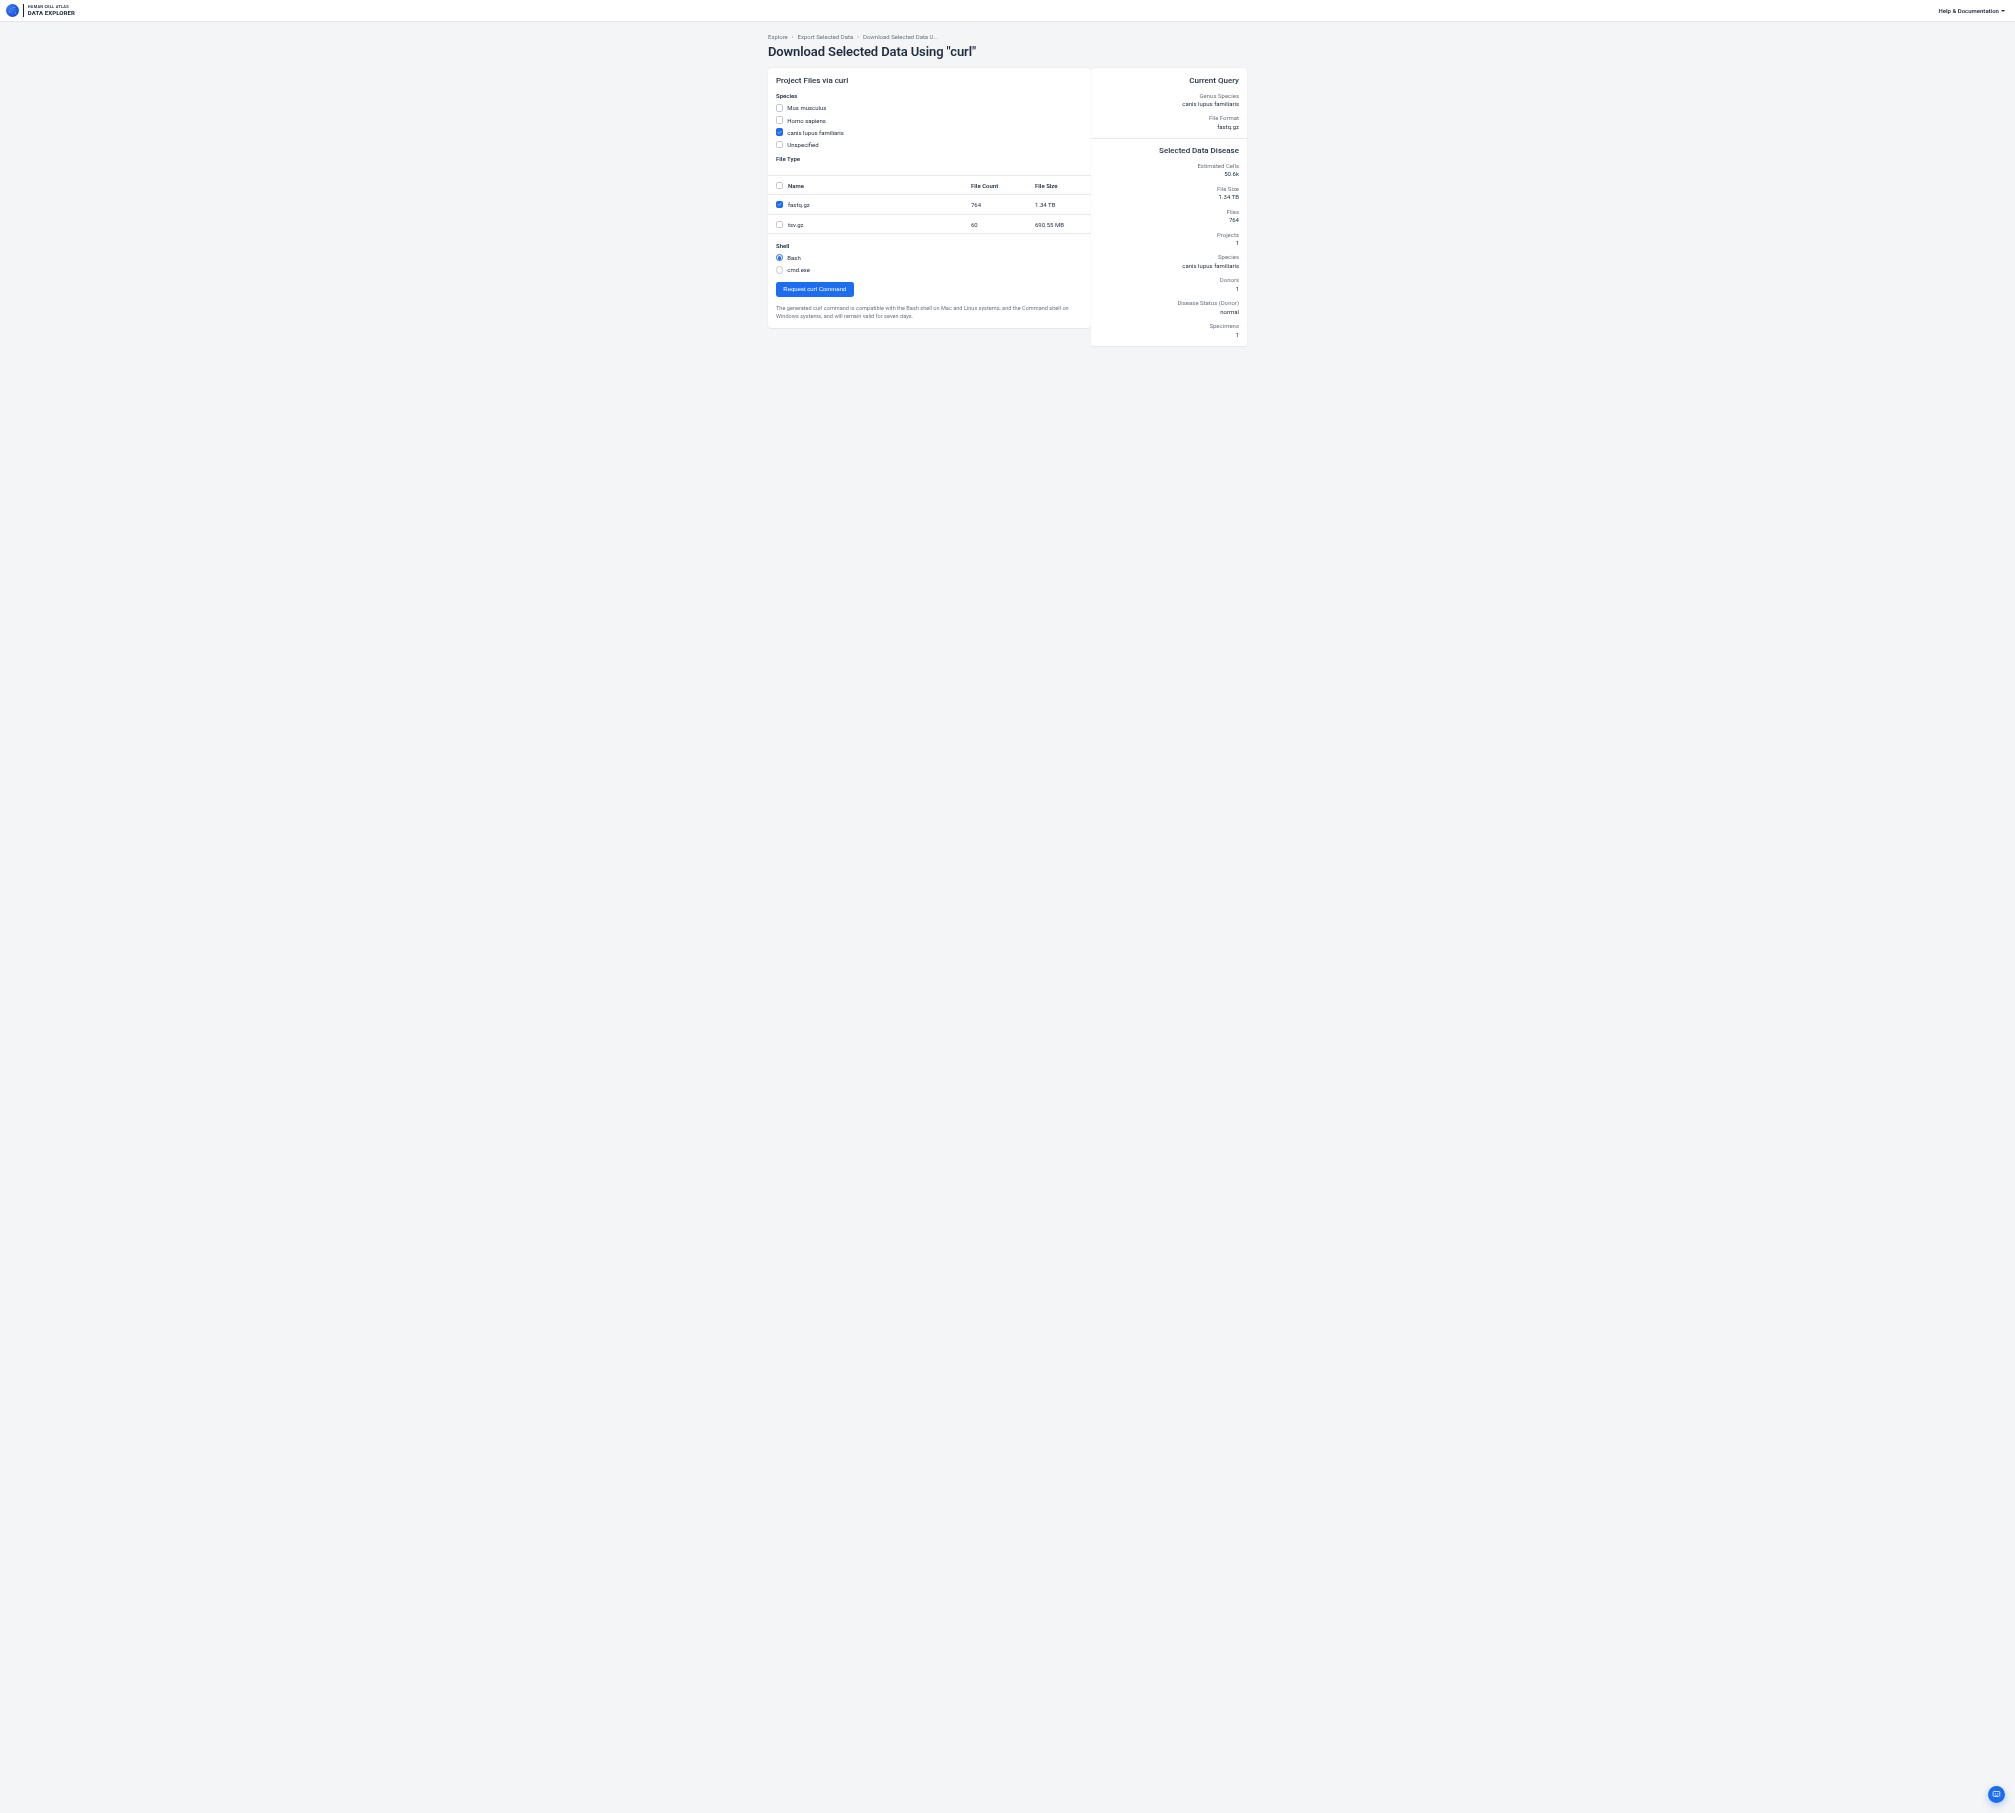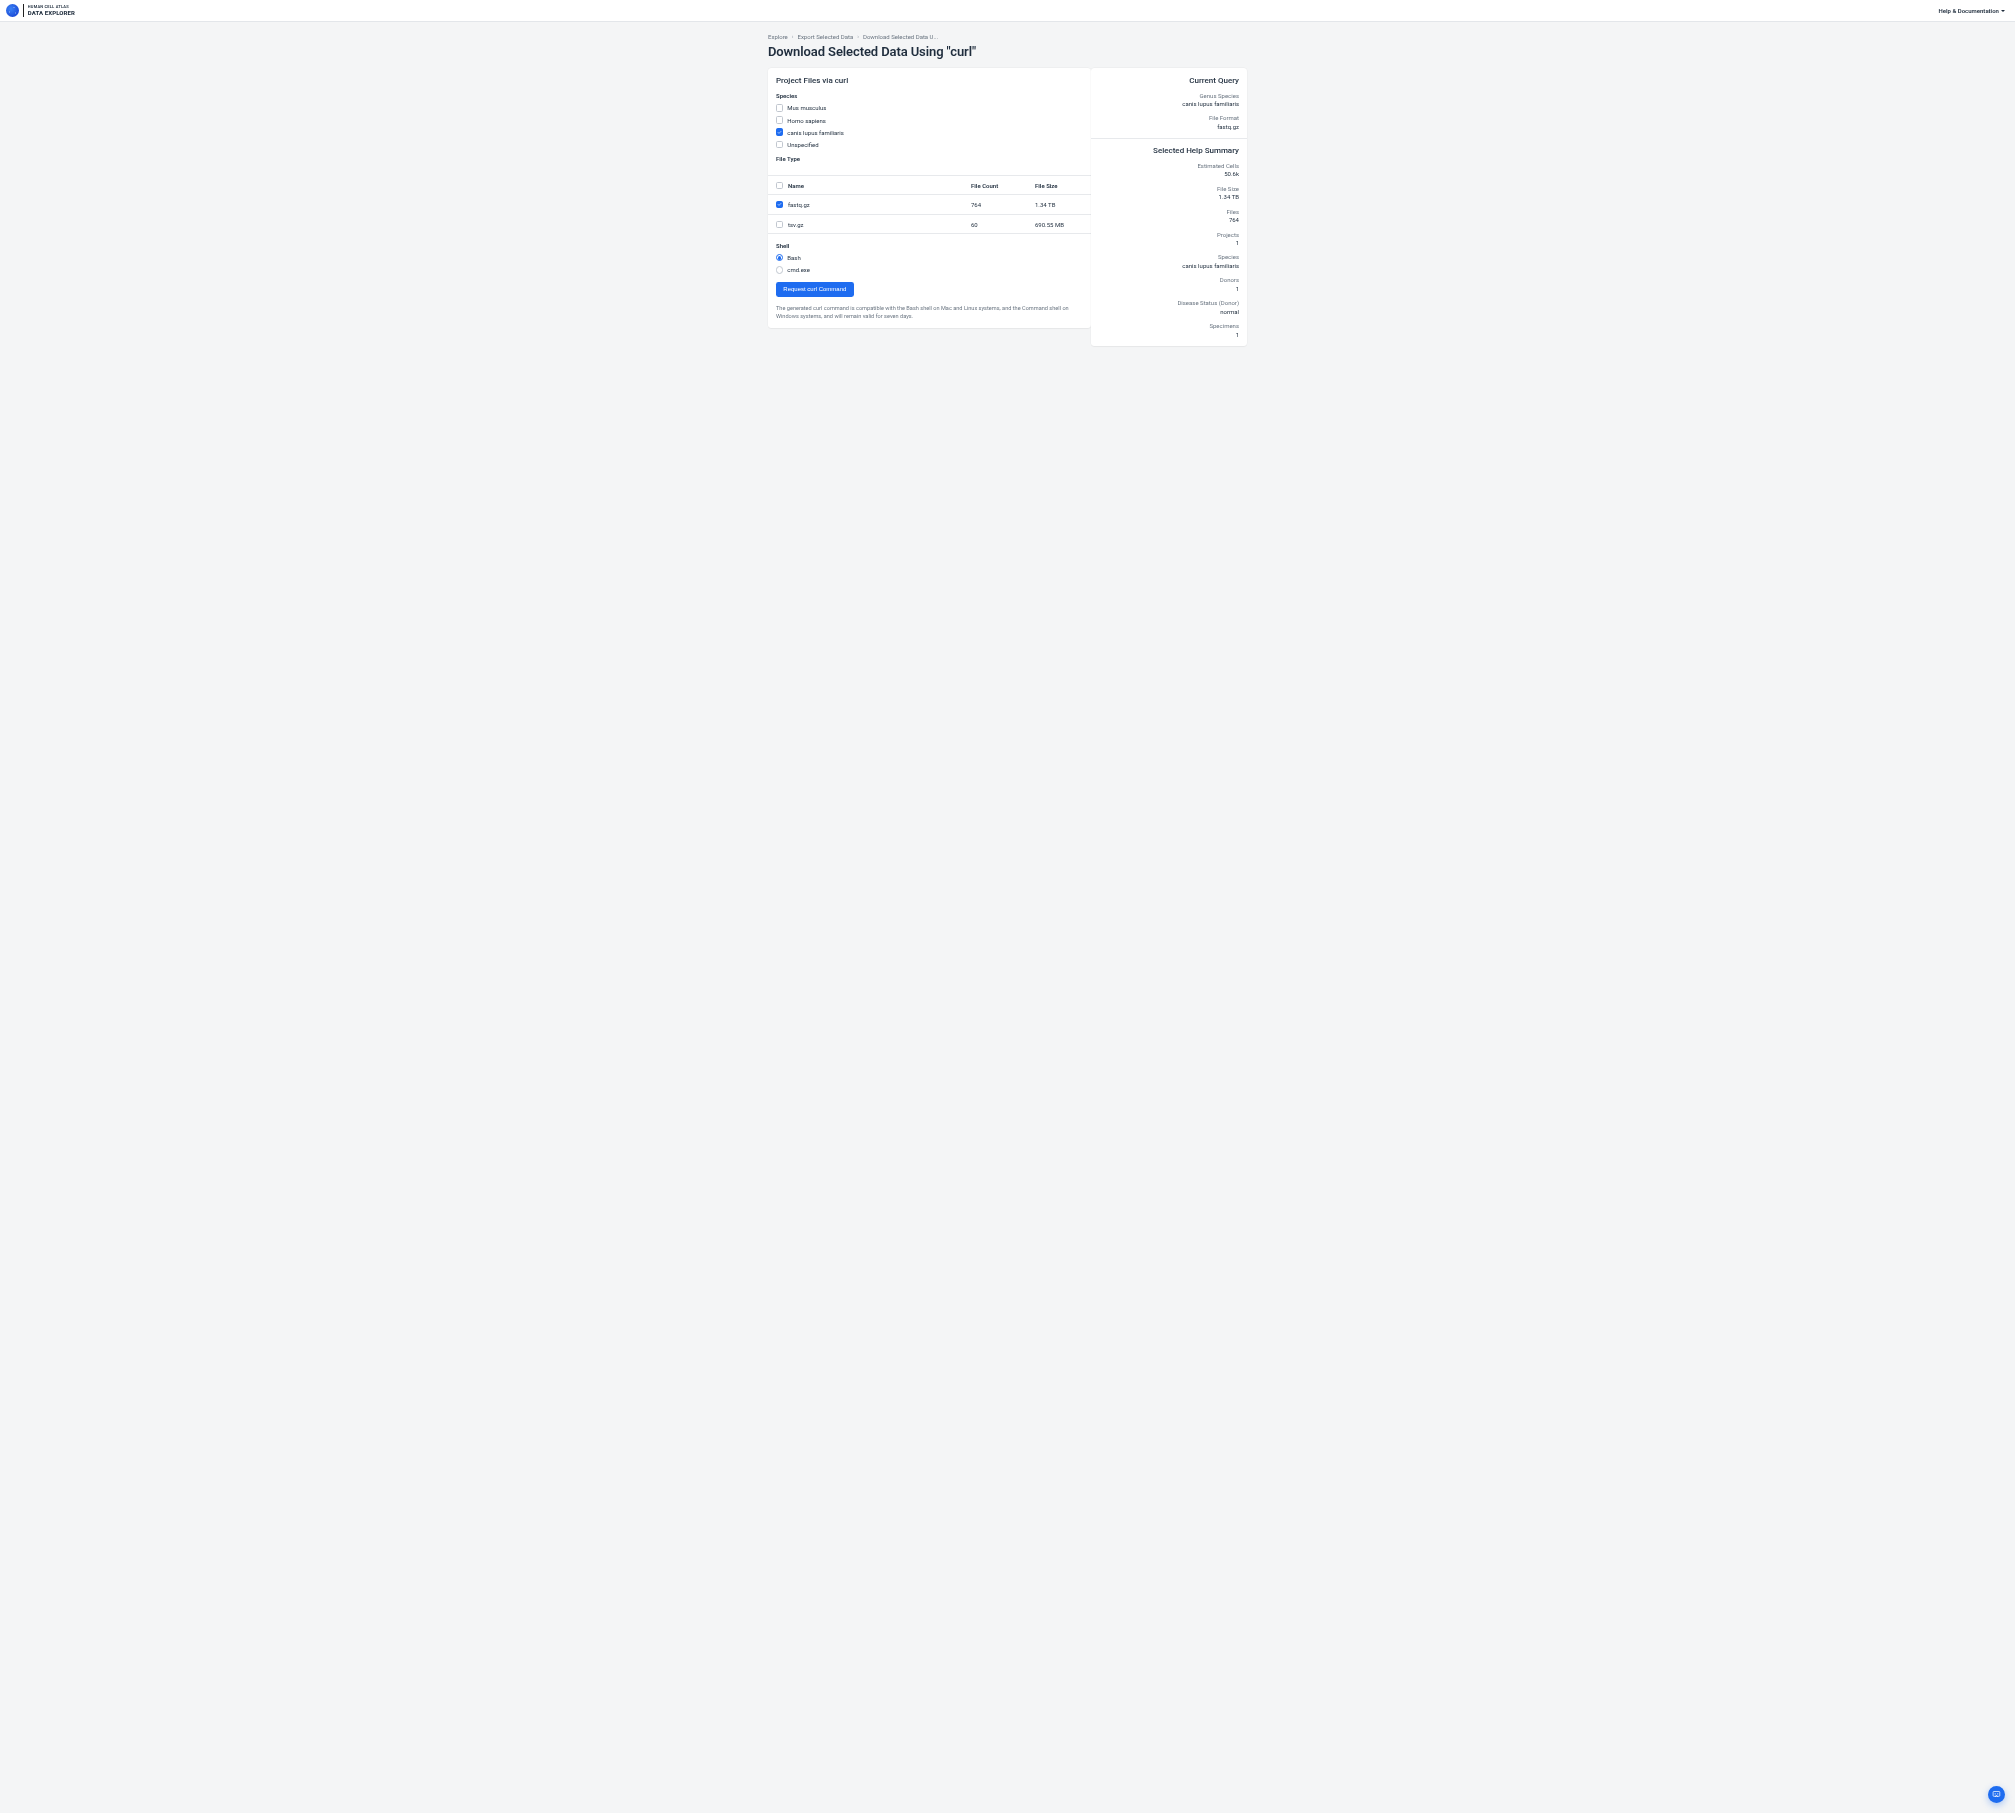--- a/index.html
+++ b/index.html
@@ -242,21 +242,21 @@
                 <div class="kv-val">canis lupus familiaris</div>
               </div>
               <div class="kv-item">
                 <div class="kv-key">File Format</div>
                 <div class="kv-val">fastq.gz</div>
               </div>
             </div>
         </div>
         <div class="divider"></div>
         <div class="kv-block">
-          <div class="kv-title">Selected Help Summary</div>
+          <div class="kv-title">Selected Data Disease</div>
           <div id="summary-items">
               <div class="kv-item">
                 <div class="kv-key">Estimated Cells</div>
                 <div class="kv-val">50.6k</div>
               </div>
               <div class="kv-item">
                 <div class="kv-key">File Size</div>
                 <div class="kv-val">1.34 TB</div>
               </div>
               <div class="kv-item">

